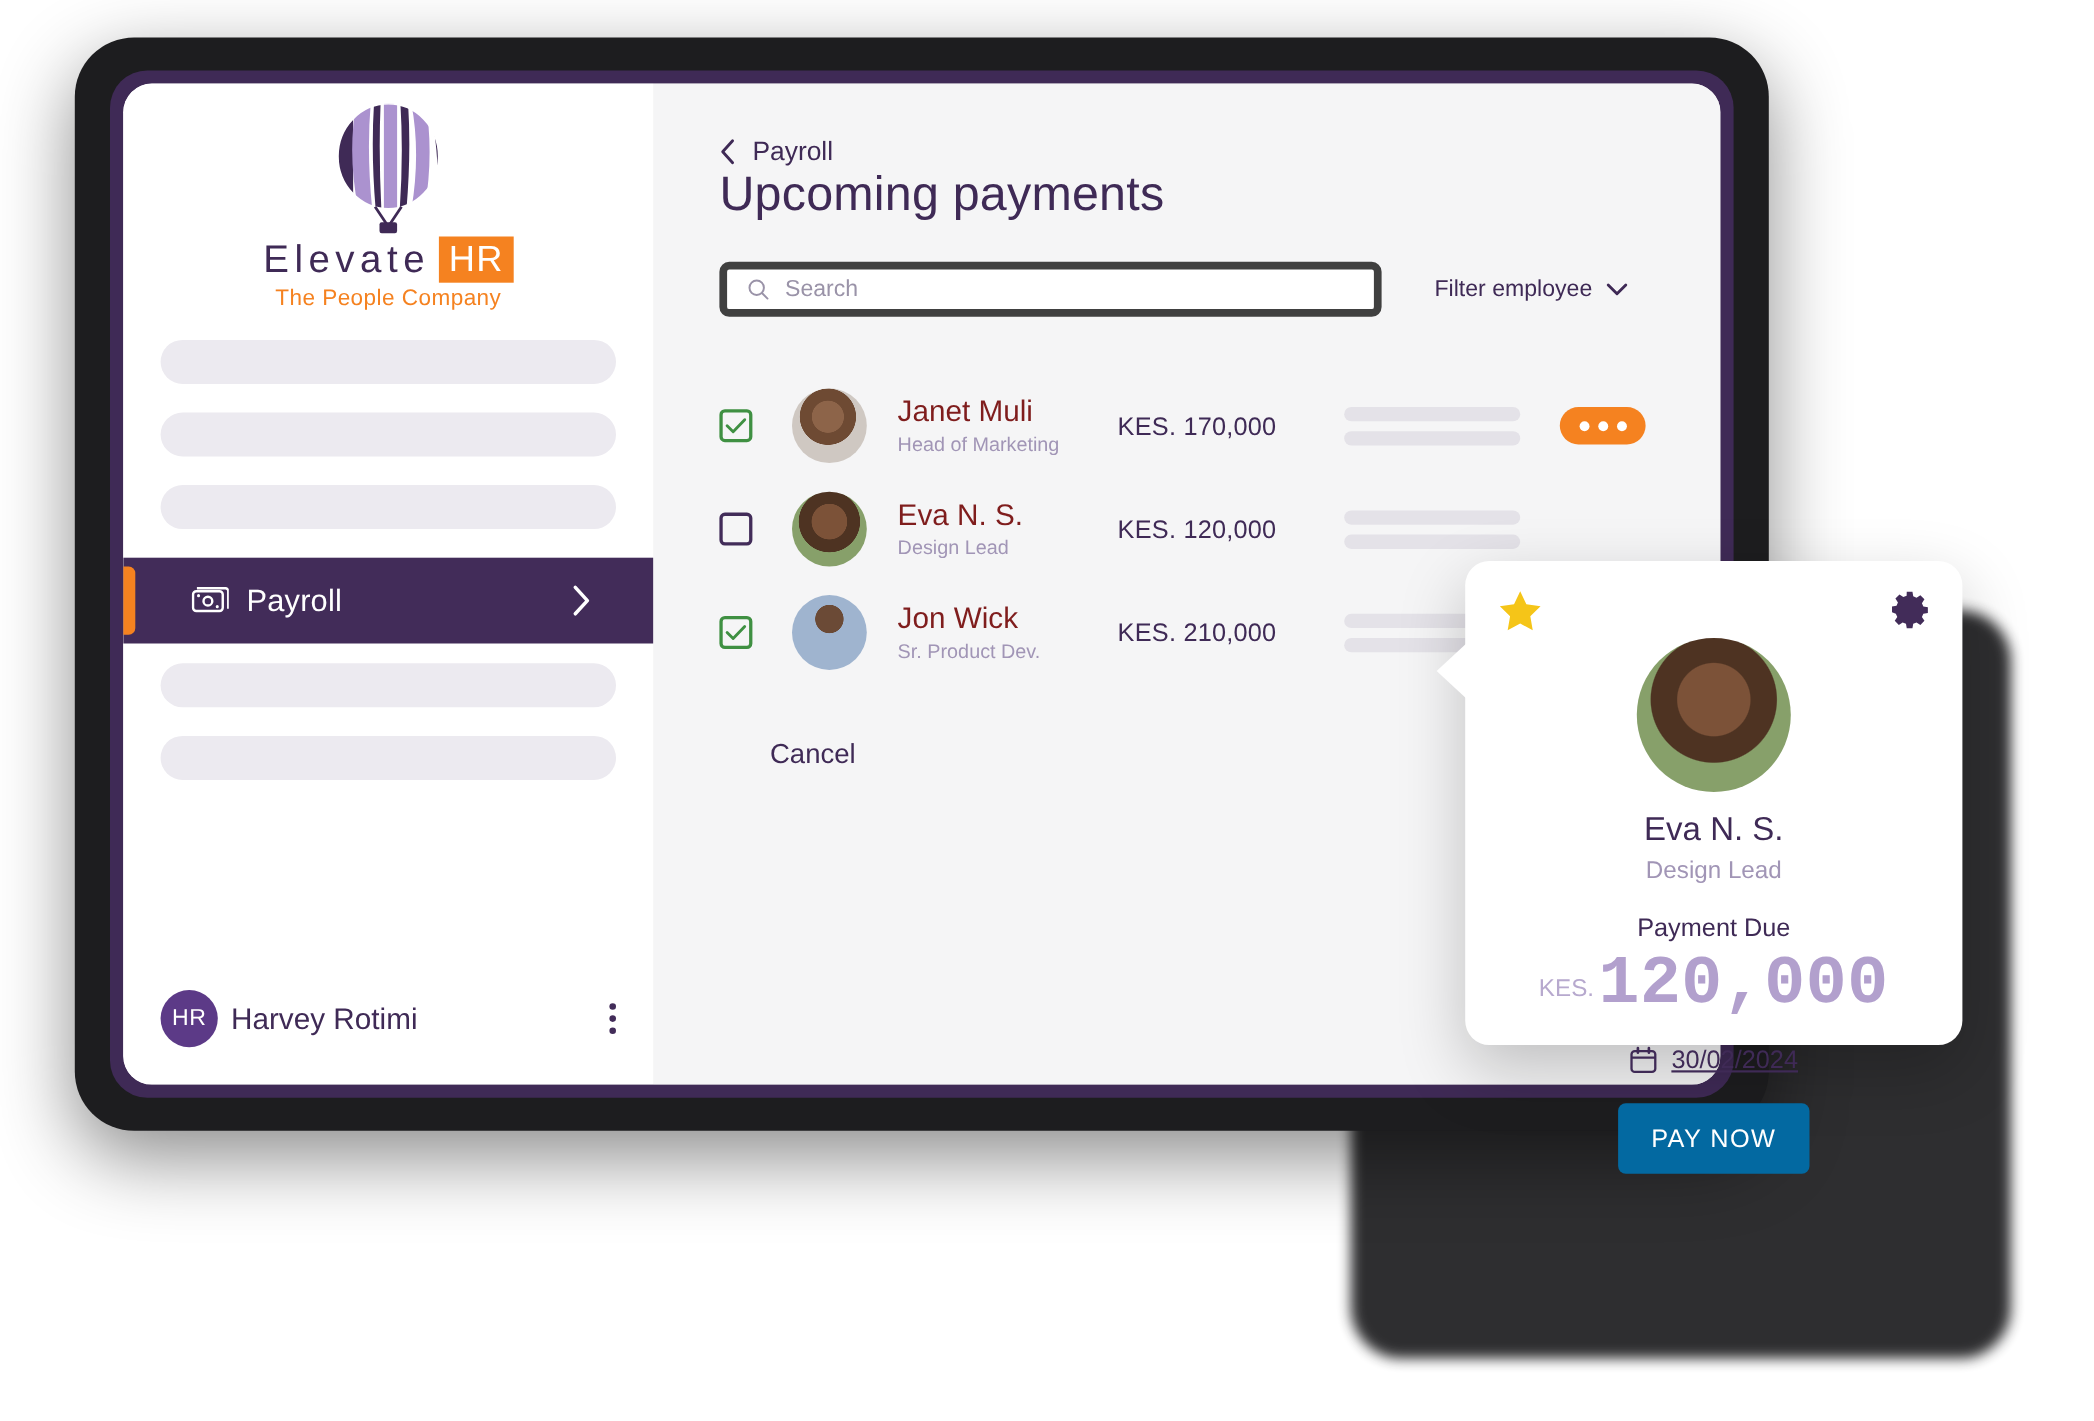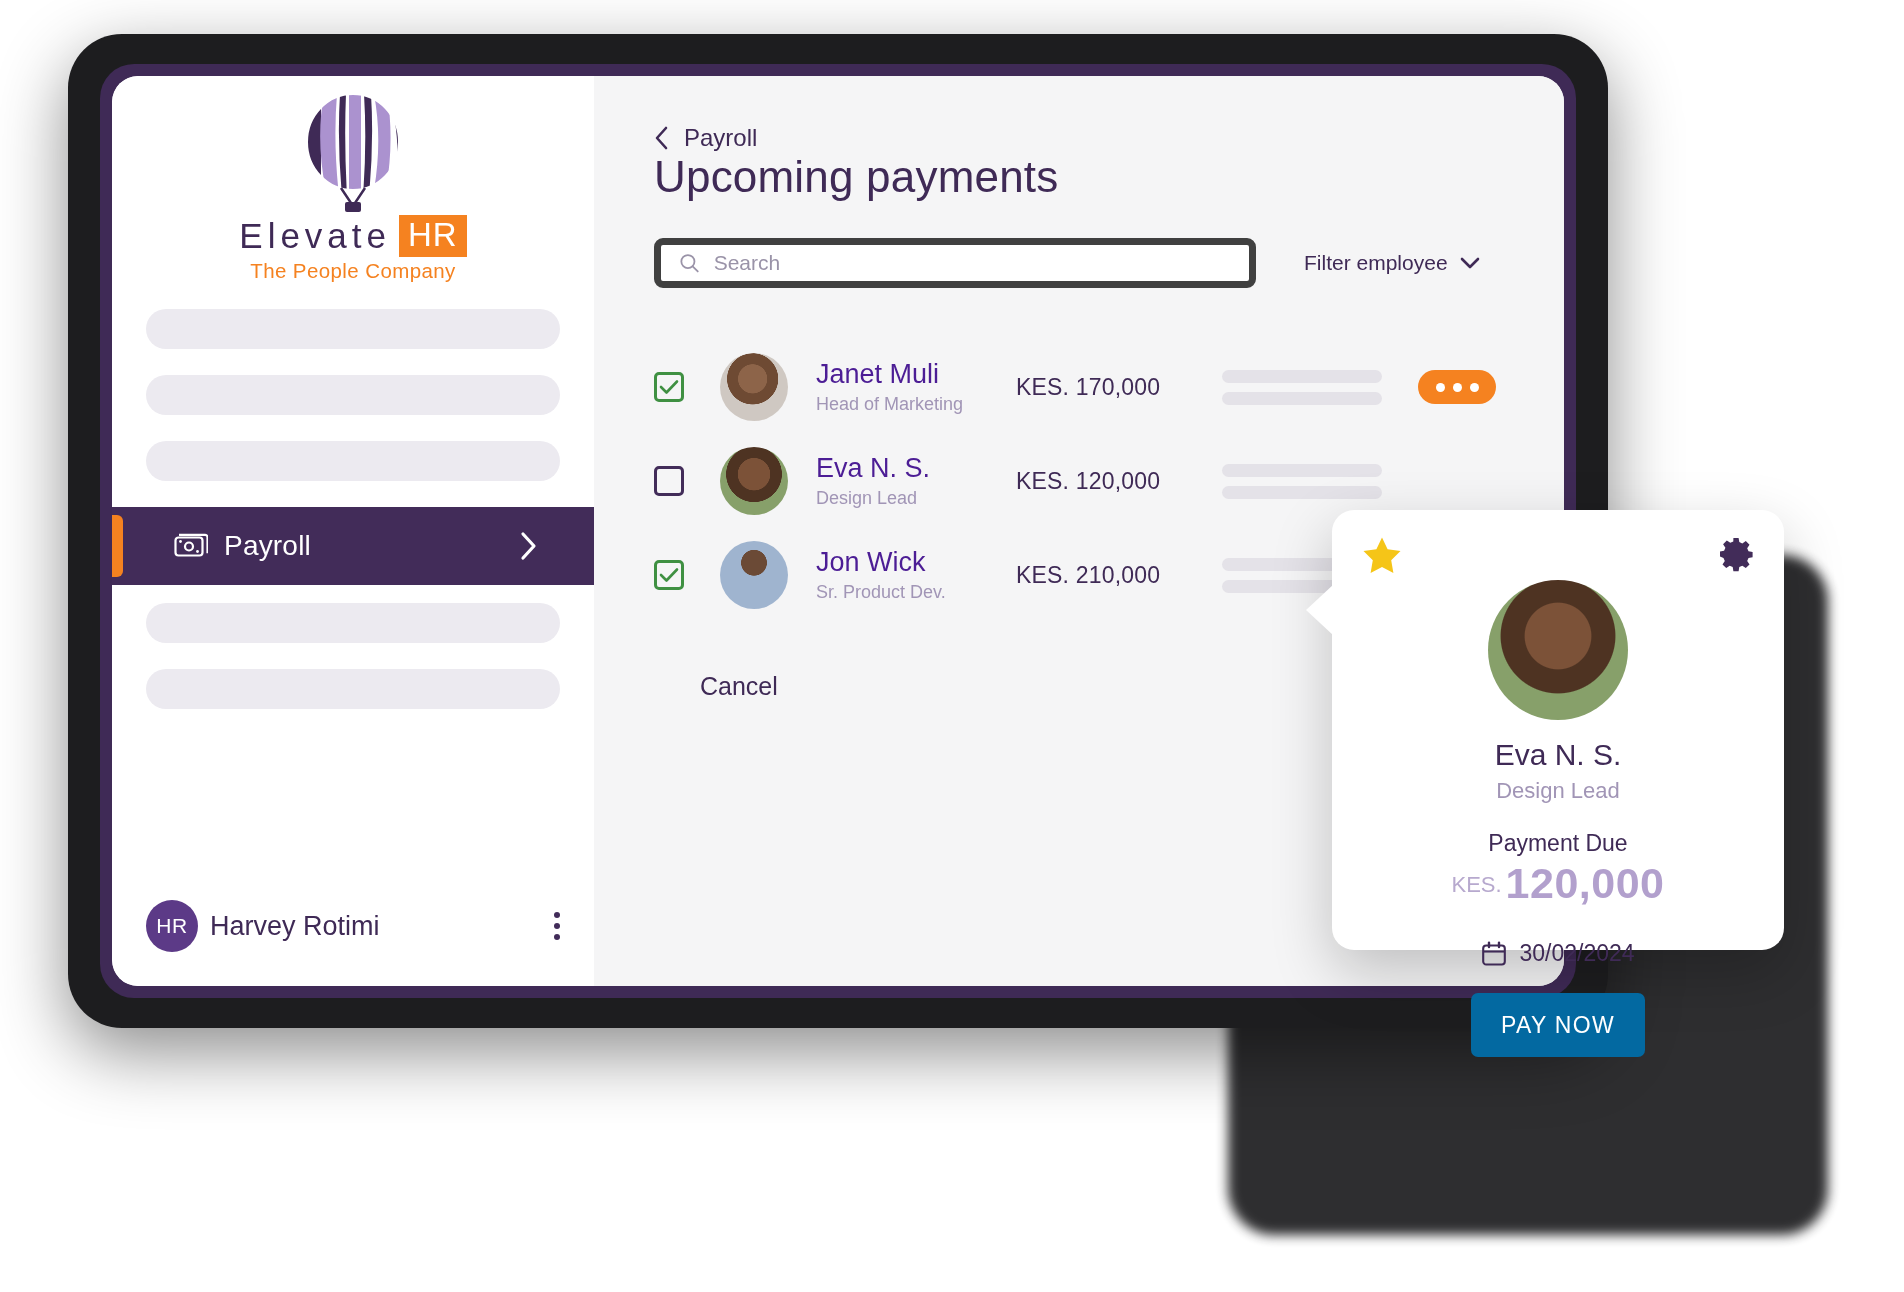--- a/index.html
+++ b/index.html
@@ -138,21 +138,21 @@
     display: flex; align-items: center; justify-content: center;
   }
   .cb.unchecked { border: 3px solid #422c59; }
   .cb.checked { border: 3px solid #3f9042; }
   .cb.checked svg { display: block; }
   .photo {
     width: 68px; height: 68px; border-radius: 50%; margin-left: 36px;
     flex: 0 0 68px; overflow: hidden; position: relative;
   }
   .who { margin-left: 28px; width: 190px; }
-  .who .nm { font-size: 27px; color: #4c1d95; }
+  .who .nm { font-size: 27px; color: #7f1d1d; }
   .who .rl { font-size: 18px; color: #a195b6; margin-top: 4px; }
   .amount { margin-left: 10px; width: 180px; font-size: 23px; color: #3f2a56; letter-spacing: .2px; }
   .skel { margin-left: 26px; display: flex; flex-direction: column; gap: 9px; width: 160px; }
   .skel i { display: block; height: 13px; border-radius: 7px; background: #e4e2e8; }
   .dots-btn {
     margin-left: 36px; width: 78px; height: 34px; border-radius: 17px;
     background: #f58220; display: flex; align-items: center; justify-content: center; gap: 8px;
   }
   .dots-btn i { width: 9px; height: 9px; border-radius: 50%; background: #fff; display:block; }
 
@@ -188,22 +188,22 @@
   .popup-top { display: flex; align-items: flex-start; justify-content: space-between; }
   .popup-photo {
     width: 140px; height: 140px; border-radius: 50%;
     margin: 6px auto 0 auto; overflow: hidden; position: relative;
   }
   .popup-name { text-align: center; font-size: 30px; color: #3f2a56; margin-top: 18px; }
   .popup-role { text-align: center; font-size: 22px; color: #a195b6; margin-top: 6px; }
   .popup-due-lbl { text-align: center; font-size: 23px; color: #3f2a56; margin-top: 26px; }
   .popup-amt { text-align: center; margin-top: 2px; }
   .popup-amt .cur { font-size: 22px; color: #b7a9ce; vertical-align: 6px; margin-right: 4px; }
-  .popup-amt .val { font-size: 43px; color: #b2a0cd; font-weight: 700; letter-spacing: .5px; }
-  .popup-date { display: flex; align-items: center; justify-content: center; gap: 12px; margin-top: 32px; font-size: 23px; color: #3f2a56; }
+  .popup-amt .val { font-size: 62px; color: #b2a0cd; font-weight: 700; letter-spacing: .5px; font-family: Liberation Mono, monospace; }
+  .popup-date { display: flex; align-items: center; justify-content: center; gap: 12px; margin-top: 20px; font-size: 23px; color: #3f2a56; text-decoration: underline; }
   .popup-pay { display: flex; justify-content: center; margin-top: 26px; }
   .popup-pay button {
     background: #0369a1; color: #fff; border: none;
     font-family: "Liberation Sans", sans-serif;
     font-size: 23px; letter-spacing: 1.3px;
     padding: 0 30px; height: 64px; border-radius: 7px; cursor: pointer;
   }
 
   
   .ph-a { background: radial-gradient(circle at 48% 38%, #8d6449 0 26%, #6e4a33 27% 46%, #cfc8c2 47% 100%); }

